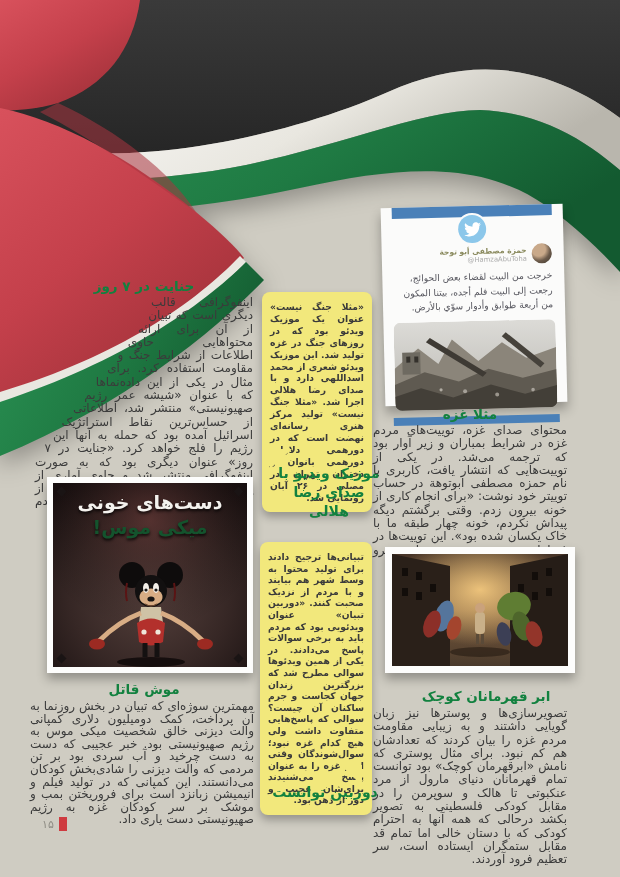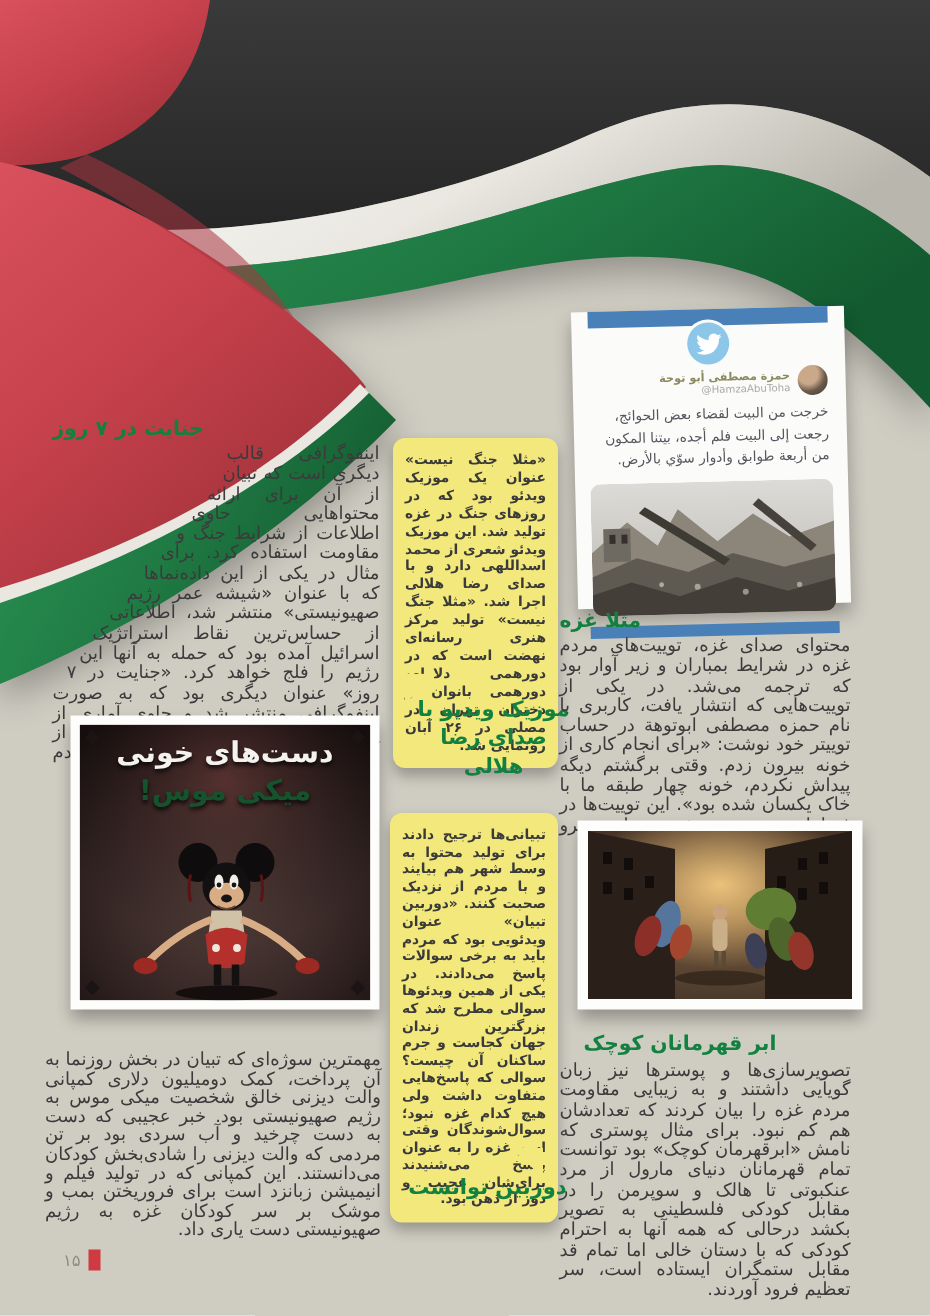--- a/index.html
+++ b/index.html
@@ -11,21 +11,21 @@
   
   .stripes{
     position:absolute;top:0;
     background:repeating-linear-gradient(90deg,#d9d6cb 0 3px,#bab7ac 3px 5px);
   }
   .stripes-a{left:158px;width:208px;height:42px;clip-path:polygon(0 0,100% 0,0 100%);}
   .stripes-b{left:498px;width:122px;height:130px;clip-path:polygon(22% 0,100% 0,100% 100%);}
   
   .flag-svg{position:absolute;top:0;left:0;filter:drop-shadow(0 10px 12px rgba(0,0,0,.30));}
   
-  .h-green{position:absolute;color:#12813f;font-weight:bold;font-size:13.5px;direction:rtl;text-align:left;}
+  .h-green{position:absolute;color:#12813f;font-weight:bold;font-size:13.5px;direction:rtl;text-align:center;}
   .body-text{
     position:absolute;font-size:12px;line-height:13.3px;color:#3b3b3b;
     direction:rtl;text-align:justify;
   }
   .wrap-shape{
     float:left;width:116px;height:150px;
     shape-outside:polygon(0 0,100% 0,58% 42%,18% 78%,0 100%);
     shape-margin:6px;
   }
   
@@ -78,21 +78,21 @@
   }
   .poster-inner{position:relative;width:194px;height:184px;overflow:hidden;}
   .poster-title{
     position:absolute;width:100%;text-align:center;direction:rtl;
     font-weight:bold;text-shadow:0 2px 3px rgba(0,0,0,.8);
   }
   .poster-line1{top:8px;font-size:19px;color:#f4f2ee;}
   .poster-line2{top:33px;font-size:19px;color:#14532d;}
   .corner-orn{position:absolute;width:7px;height:7px;background:#1a1414;transform:rotate(45deg);}
   
-  .pagenum{position:absolute;left:42px;top:817px;display:flex;align-items:flex-end;gap:5px;margin-top:16px;}
+  .pagenum{position:absolute;left:42px;top:817px;display:flex;align-items:flex-end;gap:5px;}
   .pagenum .num{font-size:11px;color:#8f8d85;}
   .pagenum .tick{width:8px;height:14px;background:#cf3b40;}
 </style>
 </head>
 <body>
 
 <div class="page">
 
   <div class="stripes stripes-a"></div>
   <div class="stripes stripes-b"></div>
@@ -188,20 +188,21 @@
       </svg>
       <div class="poster-title poster-line1">دست‌های خونی</div>
       <div class="poster-title poster-line2">میکی موس!</div>
       <div class="corner-orn" style="left:5px;top:5px;"></div>
       <div class="corner-orn" style="right:5px;top:5px;"></div>
       <div class="corner-orn" style="left:5px;bottom:5px;"></div>
       <div class="corner-orn" style="right:5px;bottom:5px;"></div>
     </div>
   </div>
 
+  <div class="h-green" style="left:35px;top:681px;width:218px;">موش قاتل</div>
   <div class="body-text" style="left:30px;top:700px;width:224px;line-height:12.6px;">مهمترین سوژه‌ای که تبیان در بخش روزنما به آن پرداخت، کمک دومیلیون دلاری کمپانی والت دیزنی خالق شخصیت میکی موس به رژیم صهیونیستی بود. خبر عجیبی که دست به دست چرخید و آب سردی بود بر تن مردمی که والت دیزنی را شادی‌بخش کودکان می‌دانستند. این کمپانی که در تولید فیلم و انیمیشن زبانزد است برای فروریختن بمب و موشک بر سر کودکان غزه به رژیم صهیونیستی دست یاری داد.</div>
 
   <div class="note" style="left:262px;top:292px;width:94px;">«مثلا جنگ نیست» عنوان یک موزیک ویدئو بود که در روزهای جنگ در غزه تولید شد. این موزیک ویدئو شعری از محمد اسداللهی دارد و با صدای رضا هلالی اجرا شد. «مثلا جنگ نیست» تولید مرکز هنری رسانه‌ای نهضت است که در دورهمی دلارام، دورهمی بانوان و دختران تهران در مصلی در ۲۶ آبان رونمایی شد.</div>
   <div class="note-tail tail-left" style="left:270px;top:449px;"></div>
   <div class="note-label" style="left:262px;top:464px;width:110px;">موزیک ویدیو با صدای رضا هلالی</div>
 
   <div class="note" style="left:260px;top:542px;width:96px;line-height:11.6px;">تبیانی‌ها ترجیح دادند برای تولید محتوا به وسط شهر هم بیایند و با مردم از نزدیک صحبت کنند. «دوربین تبیان» عنوان ویدئویی بود که مردم باید به برخی سوالات پاسخ می‌دادند. در یکی از همین ویدئوها سوالی مطرح شد که بزرگترین زندان جهان کجاست و جرم ساکنان آن چیست؟ سوالی که پاسخ‌هایی متفاوت داشت ولی هیچ کدام غزه نبود؛ سوال‌شوندگان وقتی اسم غزه را به عنوان پاسخ می‌شنیدند برای‌شان عجیب و دور از ذهن بود.</div>
   <div class="note-tail tail-right" style="left:340px;top:765px;"></div>
   <div class="note-label" style="left:258px;top:783px;width:110px;">دوربین توانست</div>
 

